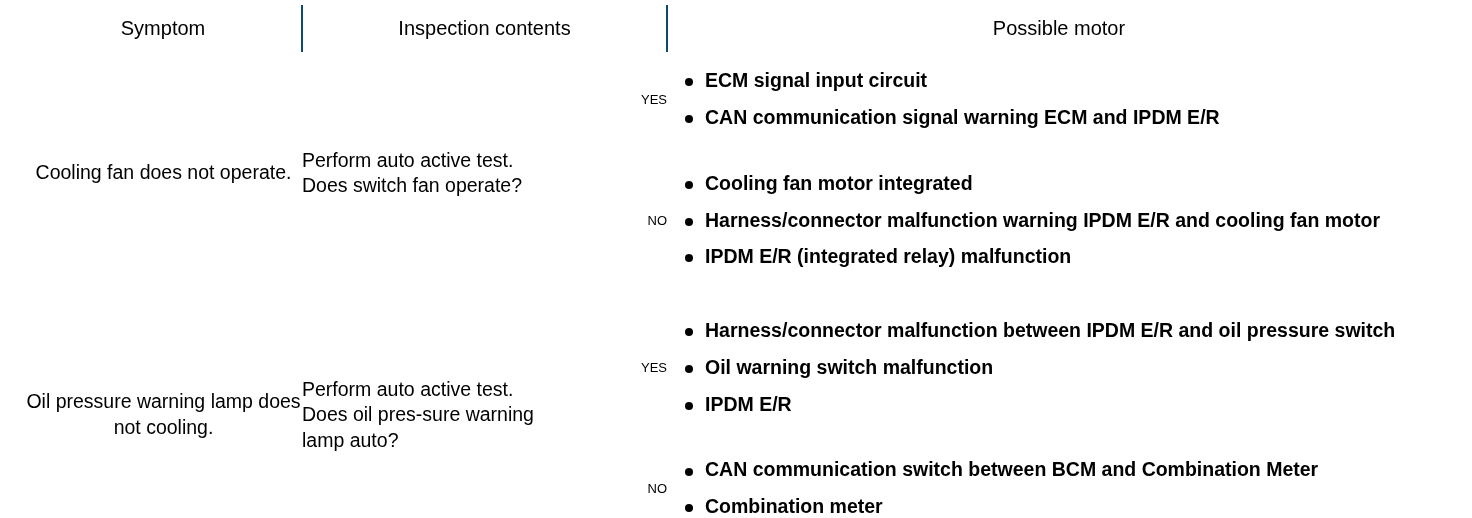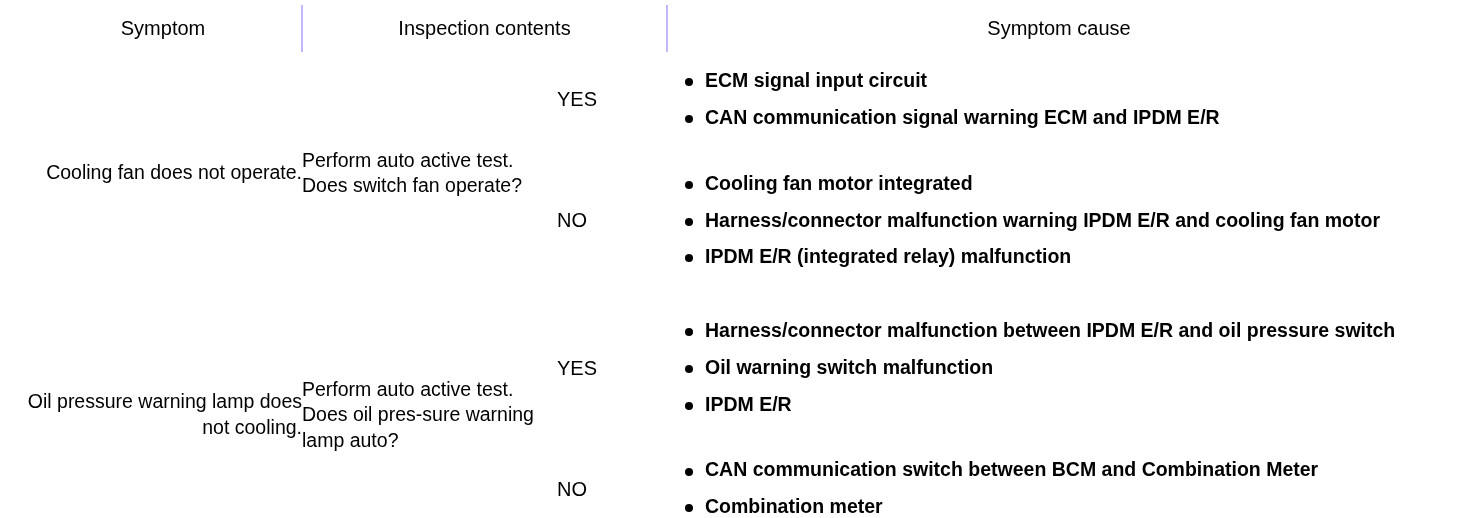--- a/index.html
+++ b/index.html
@@ -50,38 +50,38 @@
   .c-cause      { width: 783px; }
 
   
   .hdr-cell {
     text-align: center;
     height: 47px;
     border-top: 4px solid #000;
     border-bottom: 3px solid #000;
     font-size: 20px;
   }
-  .hdr-cell.vl { border-left: 2px solid #c4b5fd; }
+  .hdr-cell.vl { border-left: 2px solid #0c4a6e; }
 
   
   .b-symptom {
     padding: 0 0 0 26px;
-    text-align: right;
+    text-align: center;
     vertical-align: middle;
   }
   .b-inspection {
     padding: 0 14px 0 16px;
     border-left: 2px solid #000;
     vertical-align: middle;
   }
   .b-answer {
     border-left: 2px solid #000;
-    text-align: left;
-    vertical-align: middle;
-    font-size: 20px;
+    text-align: right;
+    vertical-align: middle;
+    font-size: 13px;
   }
   .b-cause {
     border-left: 2px solid #000;
     padding: 10px 14px 10px 12px;
     vertical-align: middle;
   }
 
   
   .rule-thin > td { border-top: 2px solid #000; }
   
@@ -125,21 +125,21 @@
       <col class="c-symptom">
       <col class="c-inspection">
       <col class="c-answer">
       <col class="c-cause">
     </colgroup>
 
     <thead>
       <tr>
         <th class="hdr-cell">Symptom</th>
         <th class="hdr-cell vl" colspan="2">Inspection contents</th>
-        <th class="hdr-cell vl">Symptom cause</th>
+        <th class="hdr-cell vl">Possible motor</th>
       </tr>
     </thead>
 
     <tbody>
 
       <tr>
         <td class="b-symptom" rowspan="2">Cooling fan does not operate.</td>
         <td class="b-inspection" rowspan="2">Perform auto active test. Does switch fan operate?</td>
         <td class="b-answer" style="height:78px;">YES</td>
         <td class="b-cause">

